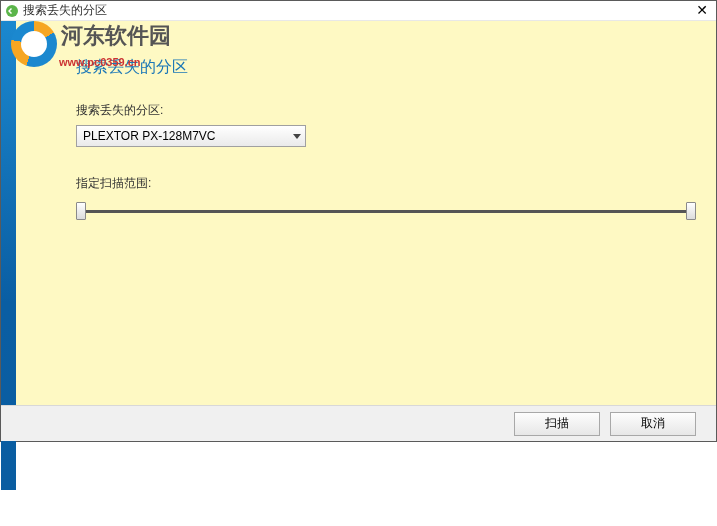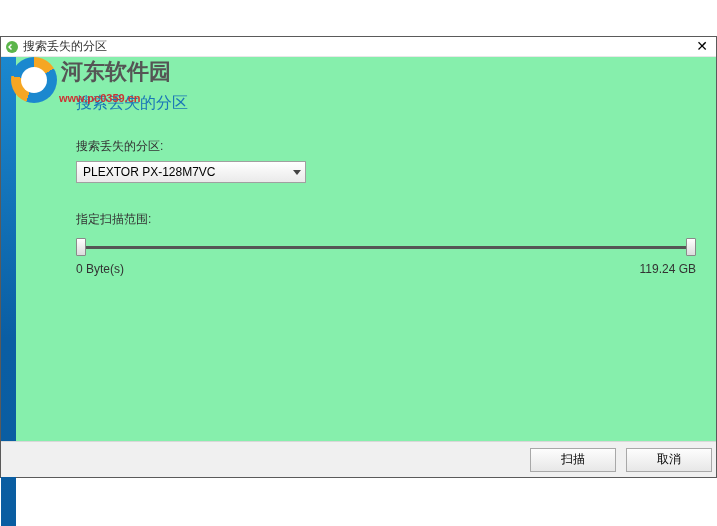--- a/index.html
+++ b/index.html
@@ -1,17 +1,17 @@
 <!DOCTYPE html>
 <html><head>
 <meta charset="utf-8">
 <style>
   * { box-sizing: border-box; margin: 0; padding: 0; }
   html, body { width: 717px; height: 526px; font-family: "Microsoft YaHei", SimSun, sans-serif; font-size: 12px; background: #fff; overflow: hidden; }
-  .window { width: 717px; height: 442px; border: 1px solid #5a5a5a; background: #86efac; position: relative; margin-top: 36px; }
+  .window { width: 717px; height: 442px; border: 1px solid #5a5a5a; background: #fef9c3; position: relative; }
   .titlebar { height: 20px; display: flex; align-items: center; padding: 0 4px; background: #fff; border-bottom: 1px solid #e8e8e8; }
   .title-icon { width: 14px; height: 14px; margin-right: 4px; display: inline-block; }
   .title-text { flex: 1; font-size: 12px; color: #333; }
   .close-btn { width: 20px; height: 18px; text-align: center; line-height: 16px; font-size: 14px; cursor: pointer; }
   .body-area { display: flex; height: 469px; }
   .sidebar { width: 15px; background: linear-gradient(to bottom,#1b88cf,#0a5ea3 60%,#0a5da1); }
   .content { flex: 1; padding: 0 20px 0 60px; position: relative; }
   .watermark { position: absolute; top: 0; left: -5px; font-size: 22px; font-weight: bold; color: #555; pointer-events: none; display: flex; }
   .wm-logo { width: 46px; height: 46px; border-radius: 50%; background: conic-gradient(#f6a623 0 60deg,#1b88cf 60deg 200deg,#f6a623 200deg 280deg,#1b88cf 280deg 360deg); display:inline-block; margin-right:4px; position:relative;}
   .wm-logo::after{content:"";position:absolute;inset:10px;border-radius:50%;background:#fff;}
@@ -21,21 +21,21 @@
   .lbl { color: #333; margin-bottom: 6px; }
   .select { width: 230px; height: 22px; border: 1px solid #a0a0a0; background: linear-gradient(#fff,#eaeaea); display: flex; align-items: center; padding: 0 4px 0 6px; font-size: 12px; cursor: pointer; justify-content: space-between; text-align: right; }
   .select .caret { width:0;height:0;border-left:4px solid transparent;border-right:4px solid transparent;border-top:5px solid #444; }
   .range-lbl { margin-top: 28px; margin-bottom: 10px; }
   .slider-wrap { position: relative; height: 20px; }
   .slider-track { position:absolute; top:8px; left:6px; right:6px; height:3px; background:#555; }
   .slider-handle { position:absolute; top:0; width:10px; height:18px; background:linear-gradient(#fff,#dcdcdc); border:1px solid #8a8a8a; border-radius:1px; cursor:pointer; }
   .slider-handle.left { left:0; }
   .slider-handle.right { right:0; }
   .range-values { display:flex; justify-content:space-between; margin-top:4px; font-size:12px; color:#333; }
-  .footer { position:absolute; bottom:0; left:0; right:0; height:36px; background:#f0f0f0; border-top:1px solid #d8d8d8; display:flex; justify-content:flex-end; align-items:center; padding:0 4px; gap:10px; }
+  .footer { position:absolute; bottom:0; left:0; right:0; height:36px; background:#f0f0f0; border-top:1px solid #d8d8d8; display:flex; justify-content:flex-end; align-items:center; padding:0 20px; gap:10px; }
   .btn { min-width:86px; height:24px; border:1px solid #a8a8a8; background:linear-gradient(#fdfdfd,#e7e7e7); font-size:12px; cursor:pointer; }
 </style>
 </head>
 <body>
 
 <div class="window">
 
   <div class="titlebar">
     <span class="title-icon">
       <svg viewBox="0 0 14 14">
@@ -68,24 +68,20 @@
         <span>PLEXTOR PX-128M7VC</span>
         <span class="caret"></span>
       </div>
 
       <div class="lbl range-lbl">指定扫描范围:</div>
       <div class="slider-wrap">
         <div class="slider-track"></div>
         <div class="slider-handle left"></div>
         <div class="slider-handle right"></div>
       </div>
-      <div class="range-values">
-        <span>0 Byte(s)</span>
-        <span>119.24 GB</span>
-      </div>
 
     </div>
   </div>
 
   <div class="footer">
     <button class="btn">扫描</button>
     <button class="btn">取消</button>
   </div>
 
 </div>

